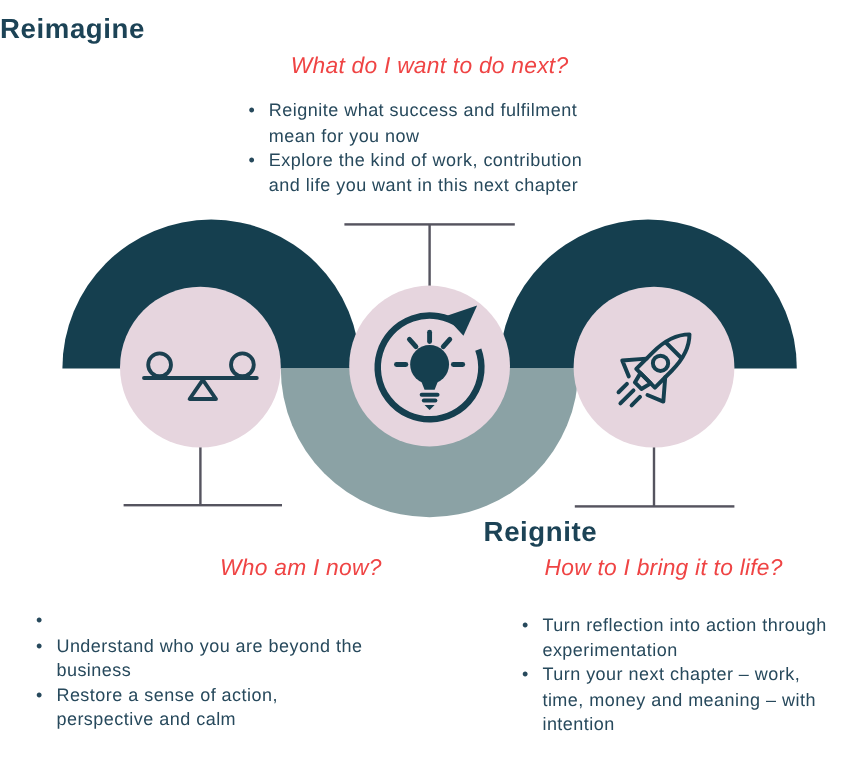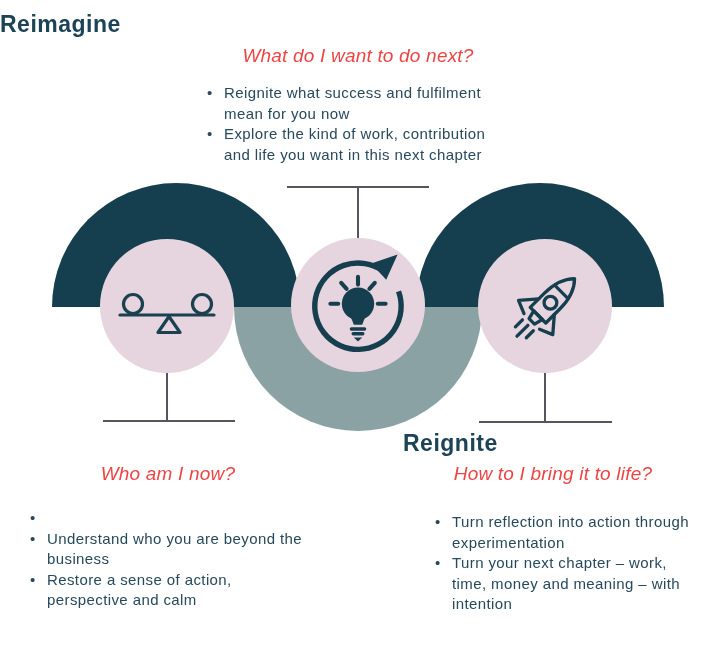--- a/index.html
+++ b/index.html
@@ -11,21 +11,21 @@
     position:absolute; text-align:left; font-weight:bold;
     font-size:23px; line-height:24px; color:#1c4356; letter-spacing:0.5px;
   }
   .sec-sub {
     position:absolute; text-align:center; font-style:italic;
     font-size:19px; line-height:21px; color:#ef4444; letter-spacing:0.2px;
   }
   #reimagine-title { top:12px; left:0; width:716px; }
   #reimagine-sub   { top:45px; left:0; width:716px; }
   #recalibrate-title { top:431px; left:18px; width:300px; }
-  #recalibrate-sub   { top:463px; left:18px; width:300px; }
+  #recalibrate-sub   { top:463px; left:18px; width:300px;text-align:right; }
   #reignite-title { top:431px; left:403px; width:300px; }
   #reignite-sub   { top:463px; left:403px; width:300px;font-style:italic; }
 
   .bullets { position:absolute; display:flex; flex-direction:column; }
   #reimagine-bullets   { left:207px; top:83px;  width:330px; }
   #recalibrate-bullets { left:30px;  top:508px; width:330px; }
   #reignite-bullets    { left:435px; top:512px; width:300px; }
   .bullet { display:flex; font-size:15px; line-height:20.5px; color:#27495c; letter-spacing:0.4px; }
   .bullet .dot { width:17px; flex:none; }
   .bullet .txt { white-space:pre-line; }

